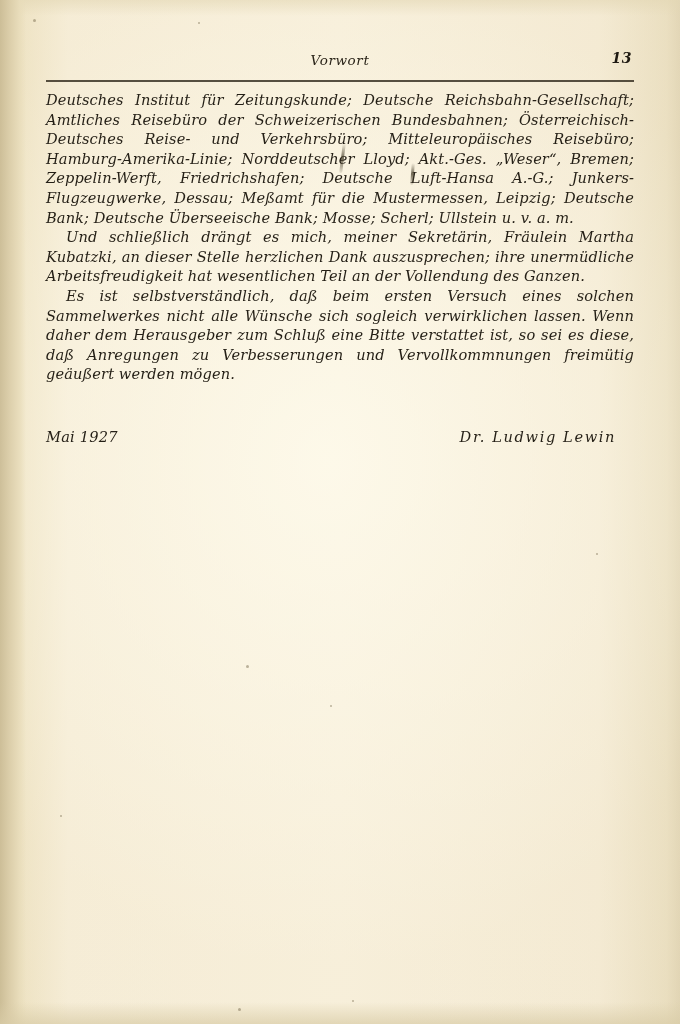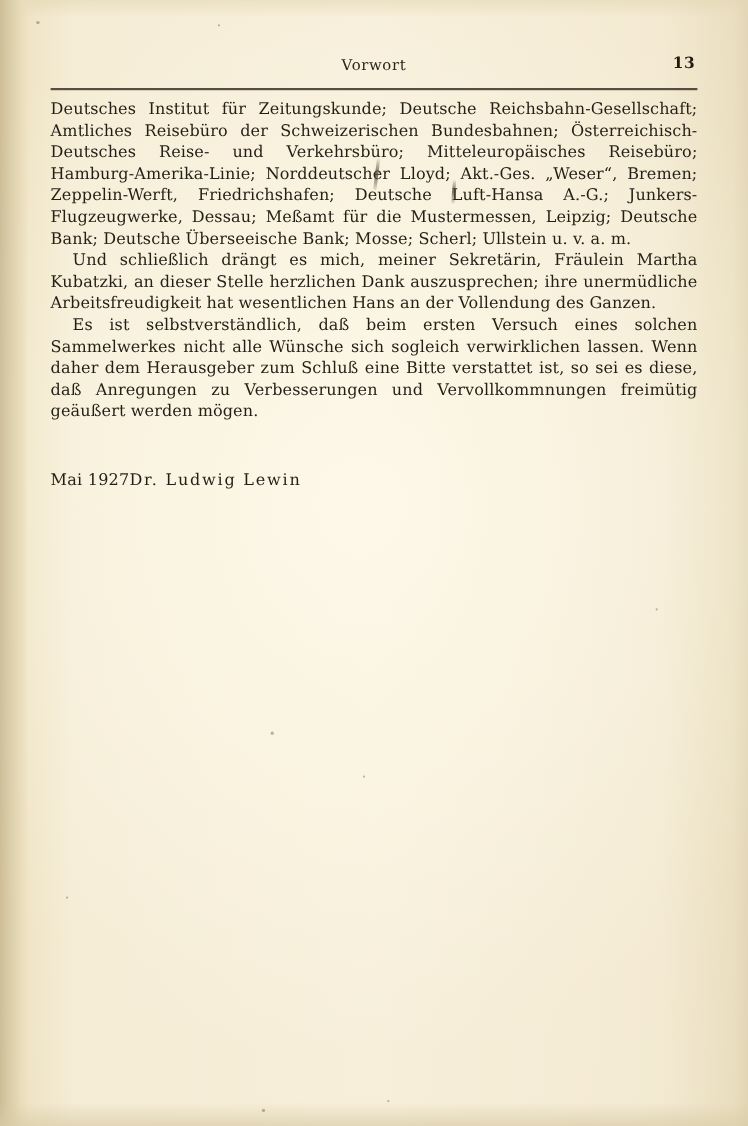--- a/index.html
+++ b/index.html
@@ -44,20 +44,21 @@
     background: linear-gradient(180deg, #e3d7b4 0%, rgba(240,232,208,0) 100%);
     opacity: 0.6;
   }
 
   .content {
     position: absolute;
     left: 46px;
     top: 0;
     width: 588px;
     height: 1024px;
+    font-style: italic;
   }
 
   
   .header-row {
     position: absolute;
     top: 52px;
     left: 0;
     width: 588px;
     height: 22px;
   }
@@ -111,30 +112,31 @@
   .body-text .blk {
     margin-bottom: 0;
   }
 
   .sig-row {
     position: absolute;
     top: 428px;
     left: 0;
     width: 588px;
     display: flex;
+    justify-content: space-between;
     align-items: baseline;
     color: #241f16;
     font-size: 14.6px;
   }
   .sig-date {
     letter-spacing: 0.2px;
   }
   .sig-name {
     letter-spacing: 1.6px;
-    margin-right: 31px;
+    margin-right: 18px;
   }
 
   
   .speck {
     position: absolute;
     background: #6d5f42;
     border-radius: 50%;
     opacity: 0.45;
   }
   .mark-stroke {
@@ -158,21 +160,21 @@
 
     <div class="header-row">
       <div class="running-head">Vorwort</div>
       <div class="folio">13</div>
     </div>
 
     <div class="rule"></div>
 
     <div class="body-text">
       <p class="blk">Deutsches Institut für Zeitungskunde; Deutsche Reichsbahn-Gesellschaft; Amtliches Reisebüro der Schweizerischen Bundesbahnen; Österreichisch-Deutsches Reise- und Verkehrsbüro; Mitteleuropäisches Reisebüro; Hamburg-Amerika-Linie; Norddeutscher Lloyd; Akt.-Ges. „Weser“, Bremen; Zeppelin-Werft, Friedrichshafen; Deutsche Luft-Hansa A.-G.; Junkers-Flugzeugwerke, Dessau; Meßamt für die Mustermessen, Leipzig; Deutsche Bank; Deutsche Überseeische Bank; Mosse; Scherl; Ullstein u. v. a. m.</p>
-      <p class="blk indent">Und schließlich drängt es mich, meiner Sekretärin, Fräulein Martha Kubatzki, an dieser Stelle herzlichen Dank auszusprechen; ihre unermüdliche Arbeitsfreudigkeit hat wesentlichen Hans an der Vollendung des Ganzen.</p>
+      <p class="blk indent">Und schließlich drängt es mich, meiner Sekretärin, Fräulein Martha Kubatzki, an dieser Stelle herzlichen Dank auszusprechen; ihre unermüdliche Arbeitsfreudigkeit hat wesentlichen Teil an der Vollendung des Ganzen.</p>
       <p class="blk indent">Es ist selbstverständlich, daß beim ersten Versuch eines solchen Sammelwerkes nicht alle Wünsche sich sogleich verwirklichen lassen. Wenn daher dem Herausgeber zum Schluß eine Bitte verstattet ist, so sei es diese, daß Anregungen zu Verbesserungen und Vervollkommnungen freimütig geäußert werden mögen.</p>
     </div>
 
     <div class="sig-row">
       <div class="sig-date">Mai 1927</div>
       <div class="sig-name">Dr. Ludwig Lewin</div>
     </div>
 
   </div>
 

